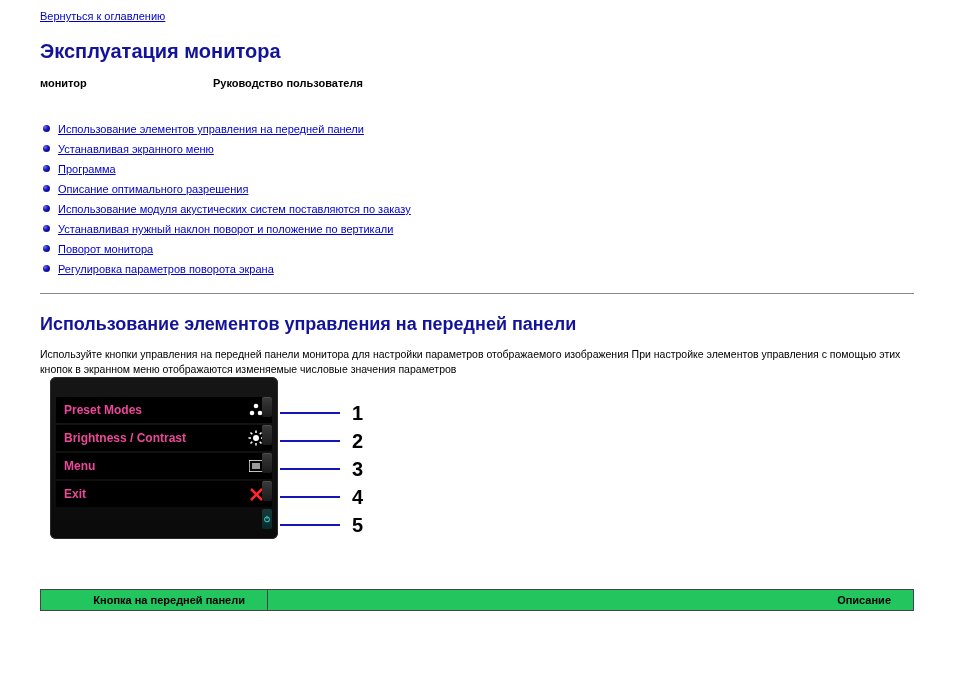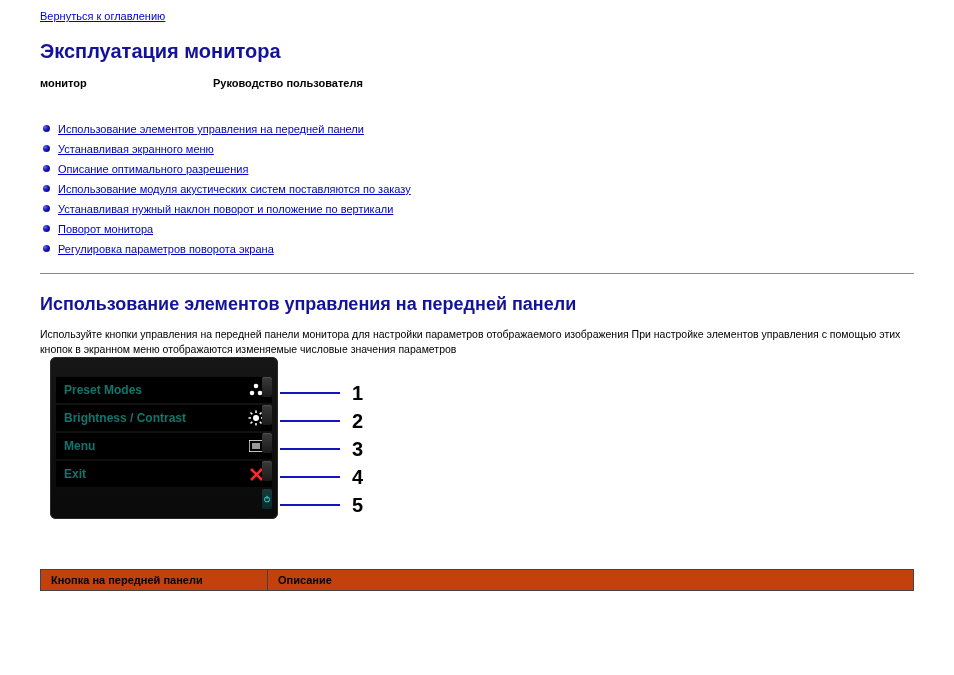--- a/index.html
+++ b/index.html
@@ -66,21 +66,21 @@
   .monitor-bezel {
     background: linear-gradient(#161616,#0a0a0a);
     border-radius: 6px;
     padding: 20px 6px 30px 6px;
     width: 216px;
     position: relative;
     box-shadow: inset 0 0 0 1px #2a2a2a;
   }
   .osd-item {
     background: #000;
-    color: #0f766e;
+    color: #ec4899;
     font-family: Arial, sans-serif;
     font-weight: bold;
     font-size: 12px;
     height: 26px;
     line-height: 26px;
     padding: 0 8px;
     margin-bottom: 2px;
     display: flex;
     justify-content: space-between;
     align-items: center;
@@ -135,42 +135,43 @@
   
   table.desc-table {
     width: 100%;
     border-collapse: collapse;
     margin-top: 10px;
   }
   table.desc-table th {
     border: 1px solid #444;
     font-size: 11px;
     font-weight: bold;
-    padding: 4px 10px;
-    text-align: left;
-    background: #c2410c;
+    padding: 4px 22px;
+    text-align: right;
+    background: #22c55e;
   }
   .col1 { width: 26%; }
 </style>
 </head>
 <body>
 
 <div><a href="#" class="back-link">Вернуться к оглавлению</a></div>
 
 <h1 class="main-title">Эксплуатация монитора</h1>
 
 <div class="subtitle-row">
   <span>монитор</span>
   <span class="gap"></span>
   <span>Руководство пользователя</span>
 </div>
 
 <ul class="toc">
   <li><a href="#">Использование элементов управления на передней панели</a></li>
   <li><a href="#">Устанавливая экранного меню</a></li>
+  <li><a href="#">Программа</a></li>
   <li><a href="#">Описание оптимального разрешения</a></li>
   <li><a href="#">Использование модуля акустических систем                     поставляются по заказу</a></li>
   <li><a href="#">Устанавливая нужный наклон  поворот и положение по вертикали</a></li>
   <li><a href="#"> Поворот монитора</a></li>
   <li><a href="#"> Регулировка параметров поворота экрана</a></li>
 </ul>
 
 <hr class="sep">
 
 <h2 class="section-title">Использование элементов управления на передней панели</h2>

